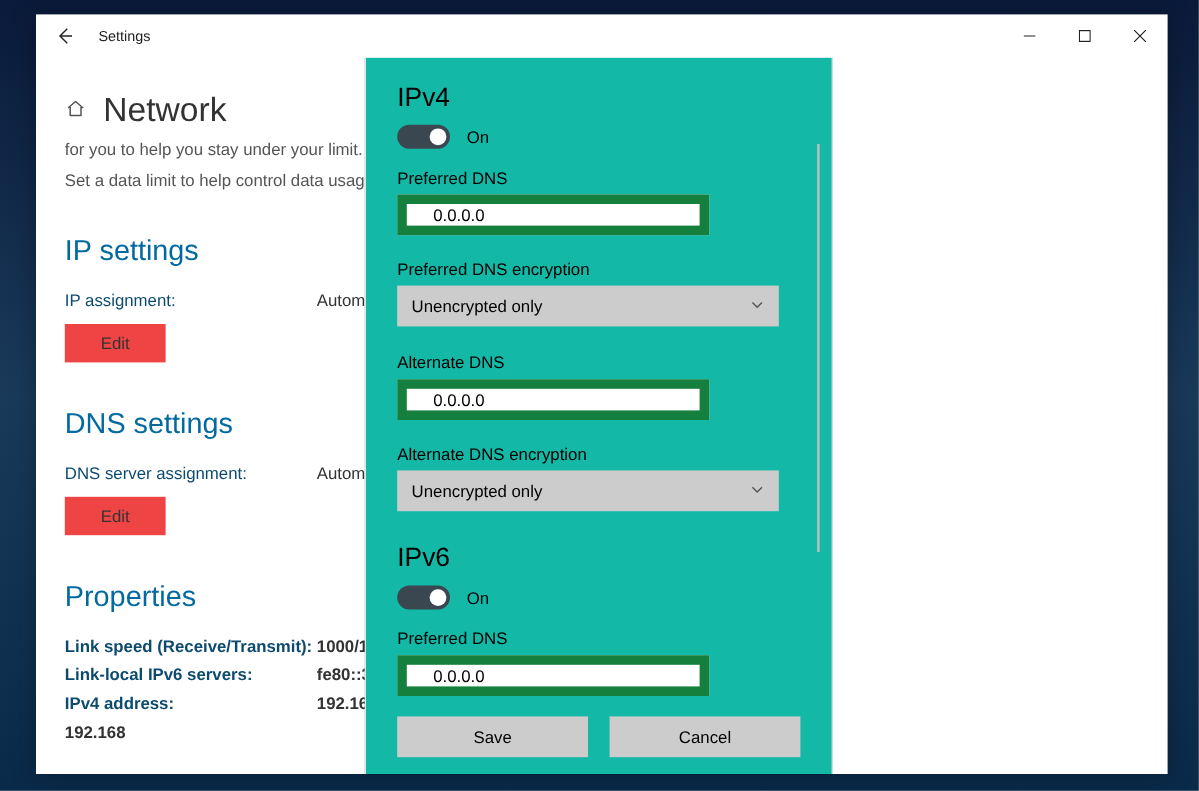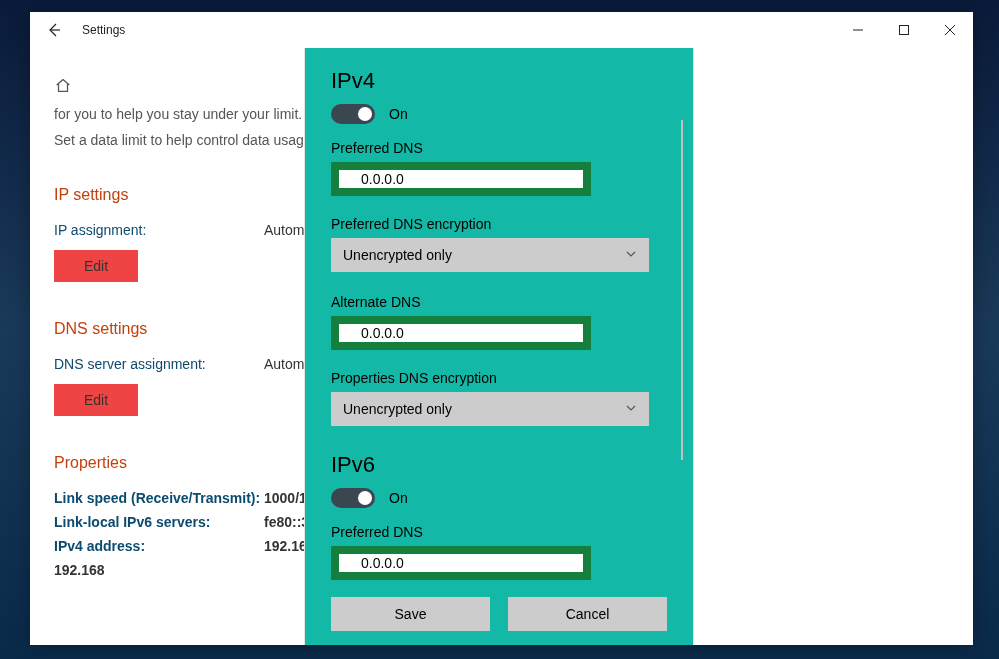--- a/index.html
+++ b/index.html
@@ -90,25 +90,25 @@
       font-weight: 400;
       color: #333;
     }
     .dim-text {
       color: #555;
       font-size: 14px;
       margin-top: 4px;
       margin-bottom: 10px;
     }
     .section-header {
-      font-size: 16px;
+      font-size: 24px;
       font-weight: 400;
       margin-top: 38px;
       margin-bottom: 18px;
-      color: #c2410c;
+      color: #0369a1;
     }
     .label-row {
       display: flex;
       font-size: 14px;
       margin-bottom: 10px;
     }
     .label-row .label { width: 210px; color: #0c4a6e; }
     .label-row .value { color: #333; }
     .edit-btn {
       background: #ef4444;
@@ -257,20 +257,21 @@
 
   <div class="content">
 
     <div class="bg-page">
       <div class="page-header">
         <span class="home-icon">
           <svg viewBox="0 0 20 20">
               <path d="M3 10 L10 4 L17 10 M5 9 L5 17 L15 17 L15 9" stroke="#555" stroke-width="1.4" fill="none" stroke-linejoin="round"></path>
             </svg>
         </span>
+        <div class="page-title">Network</div>
       </div>
       <div class="dim-text">for you to help you stay under your limit.</div>
       <div class="dim-text">Set a data limit to help control data usage on this network.</div>
 
       <div class="section-header">IP settings</div>
       <div class="label-row">
         <div class="label">IP assignment:</div>
         <div class="value">Automatic (DHCP)</div>
       </div>
       <button class="edit-btn">Edit</button>
@@ -321,21 +322,21 @@
         <div class="select-box">
           <span>Unencrypted only</span>
           <span class="chev"><svg viewBox="0 0 12 12">
                 <path d="M2 4 L6 8 L10 4" stroke="#555" stroke-width="1.2" fill="none"></path>
               </svg></span>
         </div>
 
         <div class="field-label">Alternate DNS</div>
         <input class="text-input" value="0.0.0.0" style="">
 
-        <div class="field-label">Properties DNS encryption</div>
+        <div class="field-label">Alternate DNS encryption</div>
         <div class="select-box">
           <span>Unencrypted only</span>
           <span class="chev"><svg viewBox="0 0 12 12">
                 <path d="M2 4 L6 8 L10 4" stroke="#555" stroke-width="1.2" fill="none"></path>
               </svg></span>
         </div>
 
         <div class="dlg-h">IPv6</div>
         <div class="toggle-row">
           <div class="toggle">

